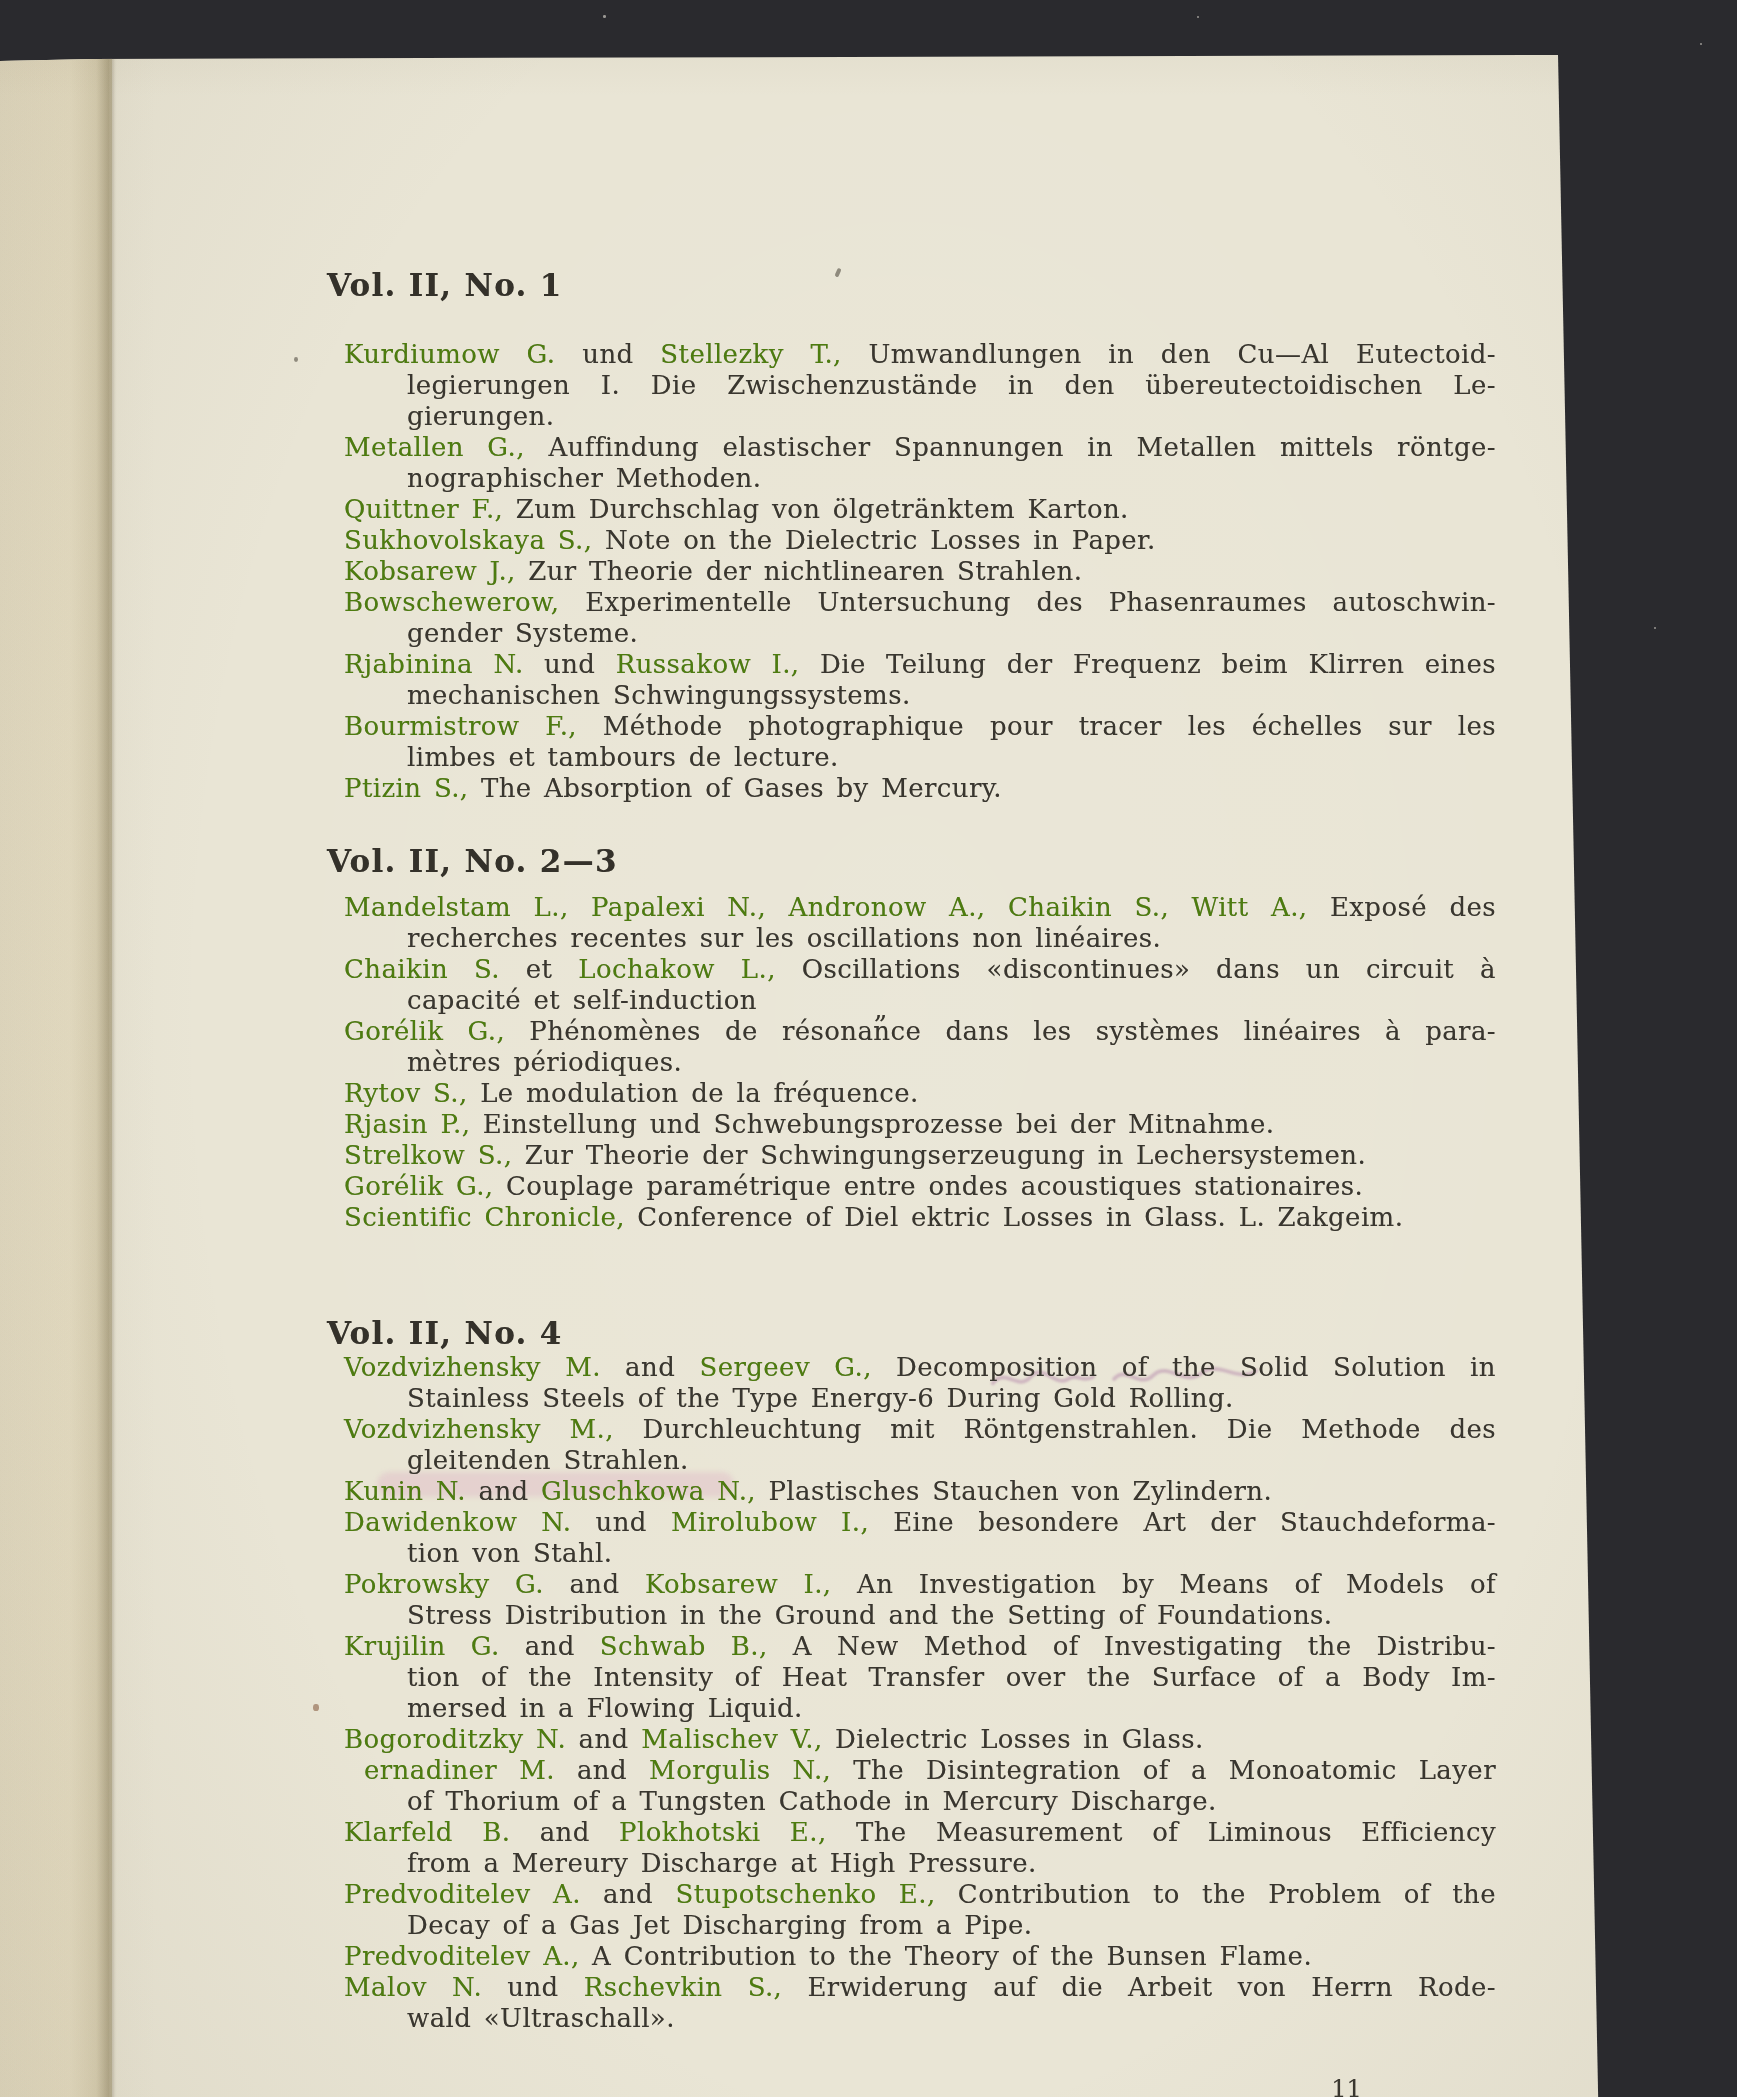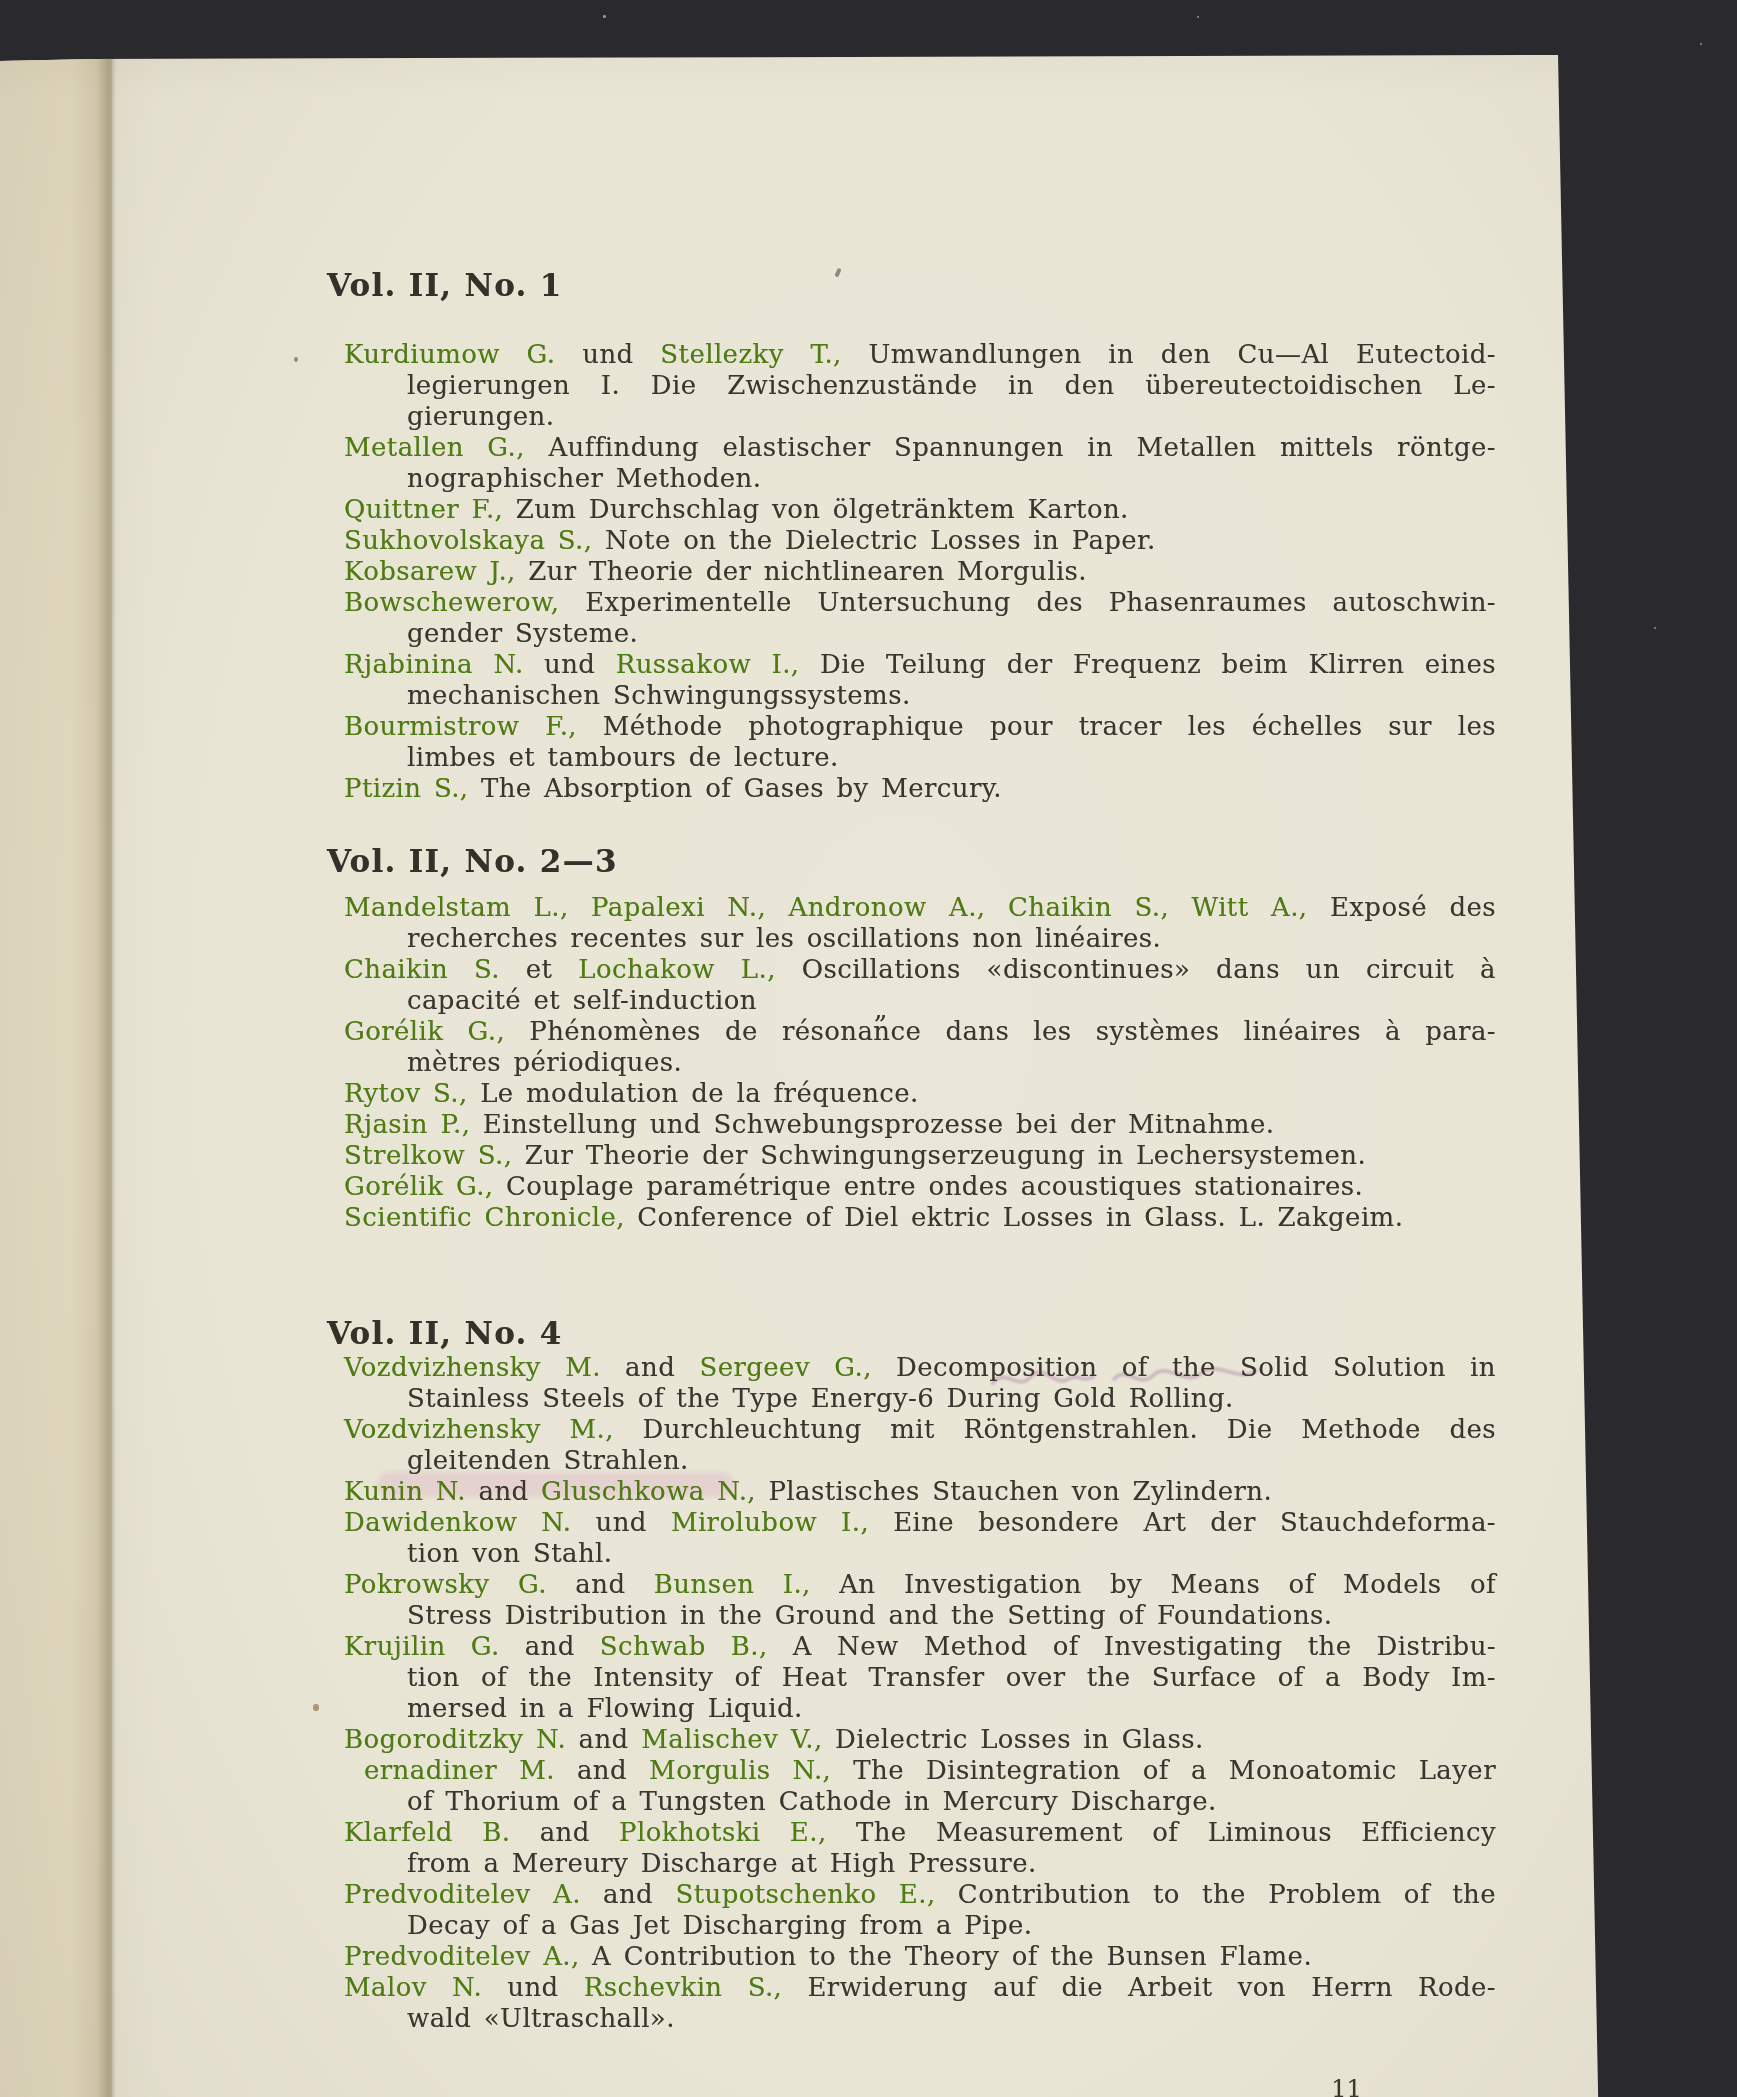--- a/index.html
+++ b/index.html
@@ -81,21 +81,21 @@
             <div class="line"><span class="b">Metallen G.,</span><span class="r"> Auffindung elastischer Spannungen in Metallen mittels röntge-</span></div>
             <div class="line indent final"><span class="r">nographischer Methoden.</span></div>
           </div>
           <div class="entry">
             <div class="line final"><span class="b">Quittner F.,</span><span class="r"> Zum Durchschlag von ölgetränktem Karton.</span></div>
           </div>
           <div class="entry">
             <div class="line final"><span class="b">Sukhovolskaya S.,</span><span class="r"> Note on the Dielectric Losses in Paper.</span></div>
           </div>
           <div class="entry">
-            <div class="line final"><span class="b">Kobsarew J.,</span><span class="r"> Zur Theorie der nichtlinearen Morgulis.</span></div>
+            <div class="line final"><span class="b">Kobsarew J.,</span><span class="r"> Zur Theorie der nichtlinearen Strahlen.</span></div>
           </div>
           <div class="entry">
             <div class="line"><span class="b">Bowschewerow,</span><span class="r"> Experimentelle Untersuchung des Phasenraumes autoschwin-</span></div>
             <div class="line indent final"><span class="r">gender Systeme.</span></div>
           </div>
           <div class="entry">
             <div class="line"><span class="b">Rjabinina N.</span><span class="r"> und </span><span class="b">Russakow I.,</span><span class="r"> Die Teilung der Frequenz beim Klirren eines</span></div>
             <div class="line indent final"><span class="r">mechanischen Schwingungssystems.</span></div>
           </div>
           <div class="entry">
@@ -147,21 +147,21 @@
             <div class="line indent final"><span class="r">gleitenden Strahlen.</span></div>
           </div>
           <div class="entry">
             <div class="line final"><span class="b">Kunin N.</span><span class="r"> and </span><span class="b">Gluschkowa N.,</span><span class="r"> Plastisches Stauchen von Zylindern.</span></div>
           </div>
           <div class="entry">
             <div class="line"><span class="b">Dawidenkow N.</span><span class="r"> und </span><span class="b">Mirolubow I.,</span><span class="r"> Eine besondere Art der Stauchdeforma-</span></div>
             <div class="line indent final"><span class="r">tion von Stahl.</span></div>
           </div>
           <div class="entry">
-            <div class="line"><span class="b">Pokrowsky G.</span><span class="r"> and </span><span class="b">Bunsen I.,</span><span class="r"> An Investigation by Means of Models of</span></div>
+            <div class="line"><span class="b">Pokrowsky G.</span><span class="r"> and </span><span class="b">Kobsarew I.,</span><span class="r"> An Investigation by Means of Models of</span></div>
             <div class="line indent final"><span class="r">Stress Distribution in the Ground and the Setting of Foundations.</span></div>
           </div>
           <div class="entry">
             <div class="line"><span class="b">Krujilin G.</span><span class="r"> and </span><span class="b">Schwab B.,</span><span class="r"> A New Method of Investigating the Distribu-</span></div>
             <div class="line indent"><span class="r">tion of the Intensity of Heat Transfer over the Surface of a Body Im-</span></div>
             <div class="line indent final"><span class="r">mersed in a Flowing Liquid.</span></div>
           </div>
           <div class="entry">
             <div class="line final"><span class="b">Bogoroditzky N.</span><span class="r"> and </span><span class="b">Malischev V.,</span><span class="r"> Dielectric Losses in Glass.</span></div>
           </div>

